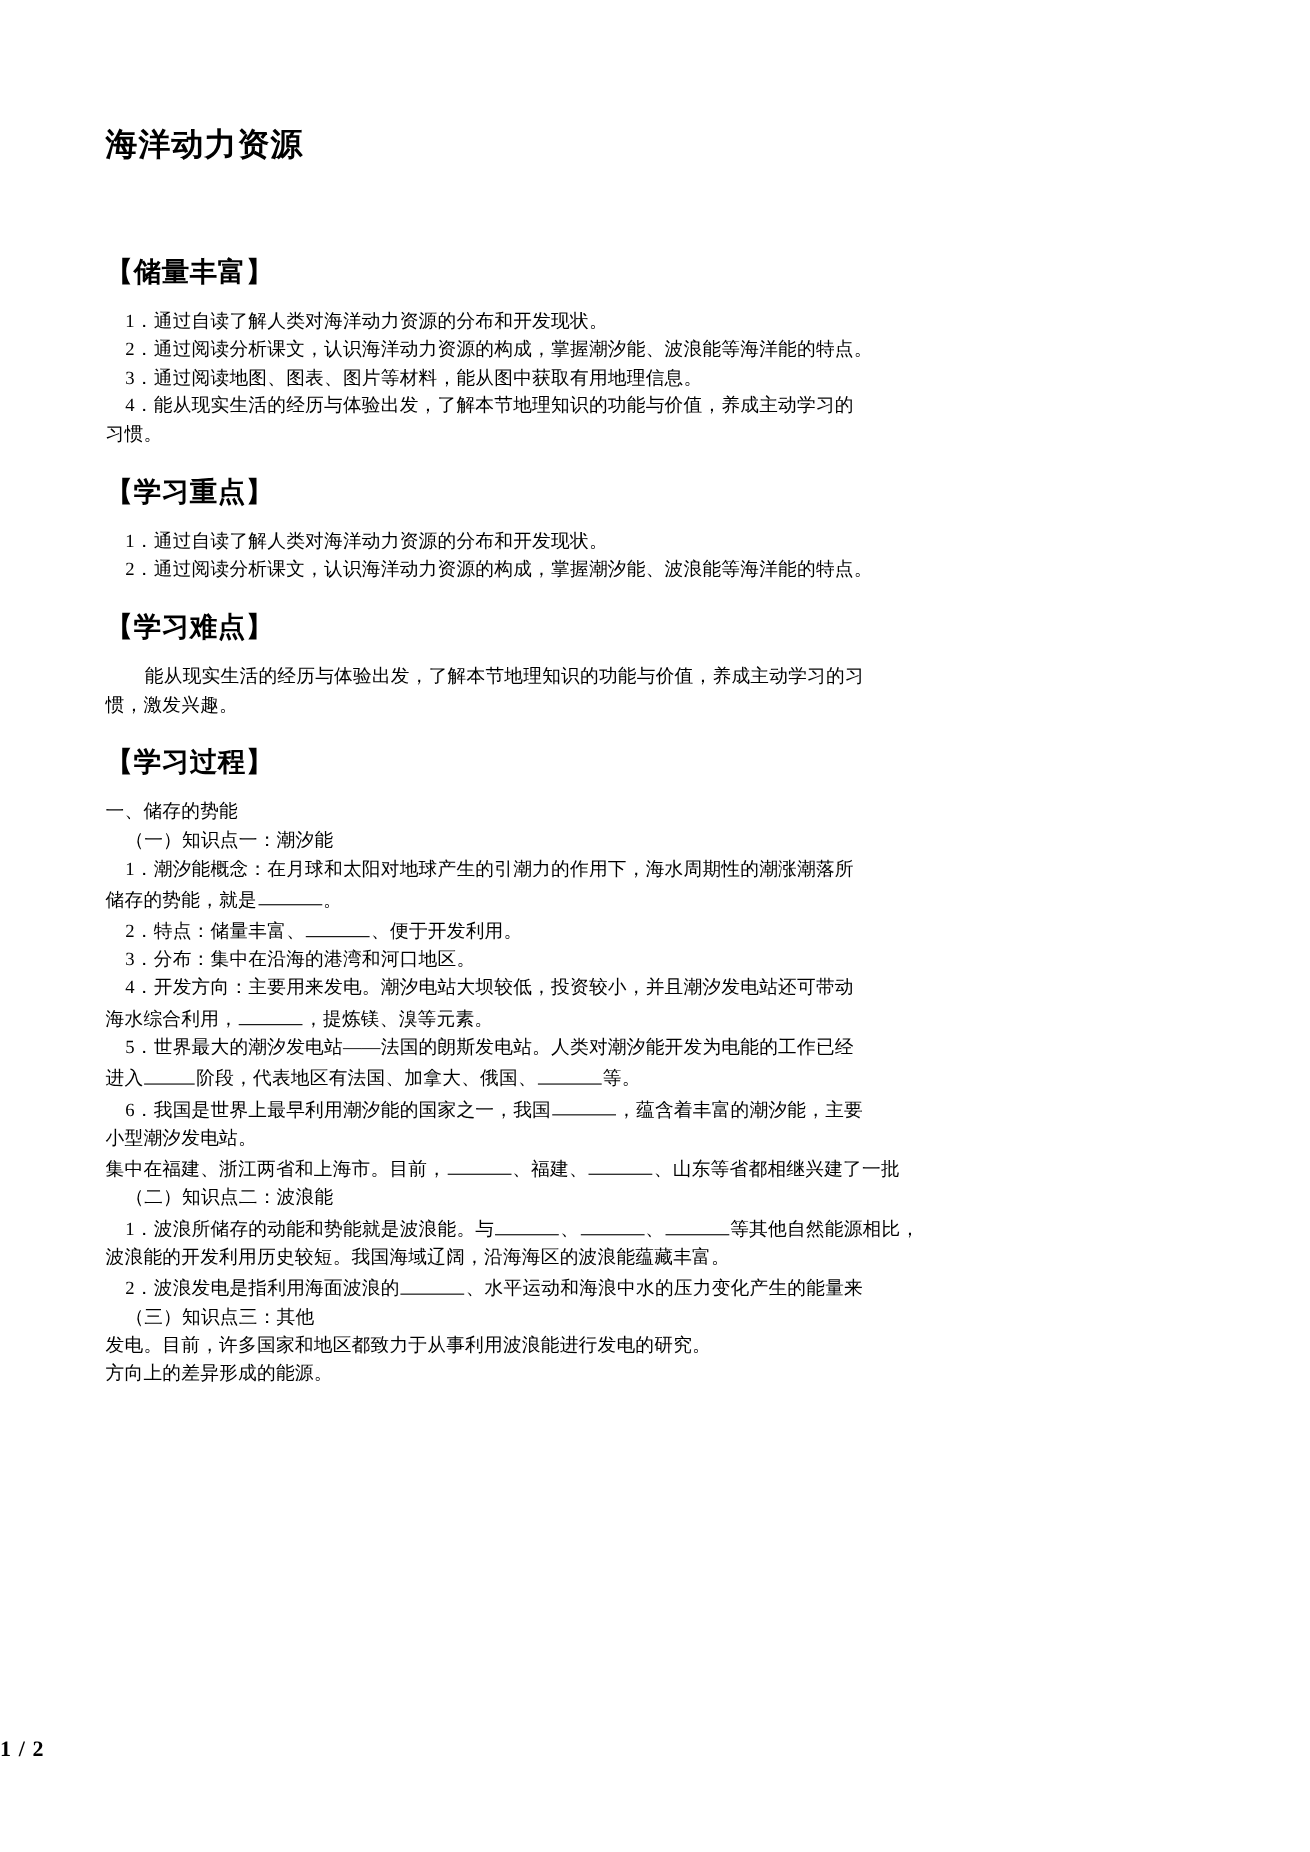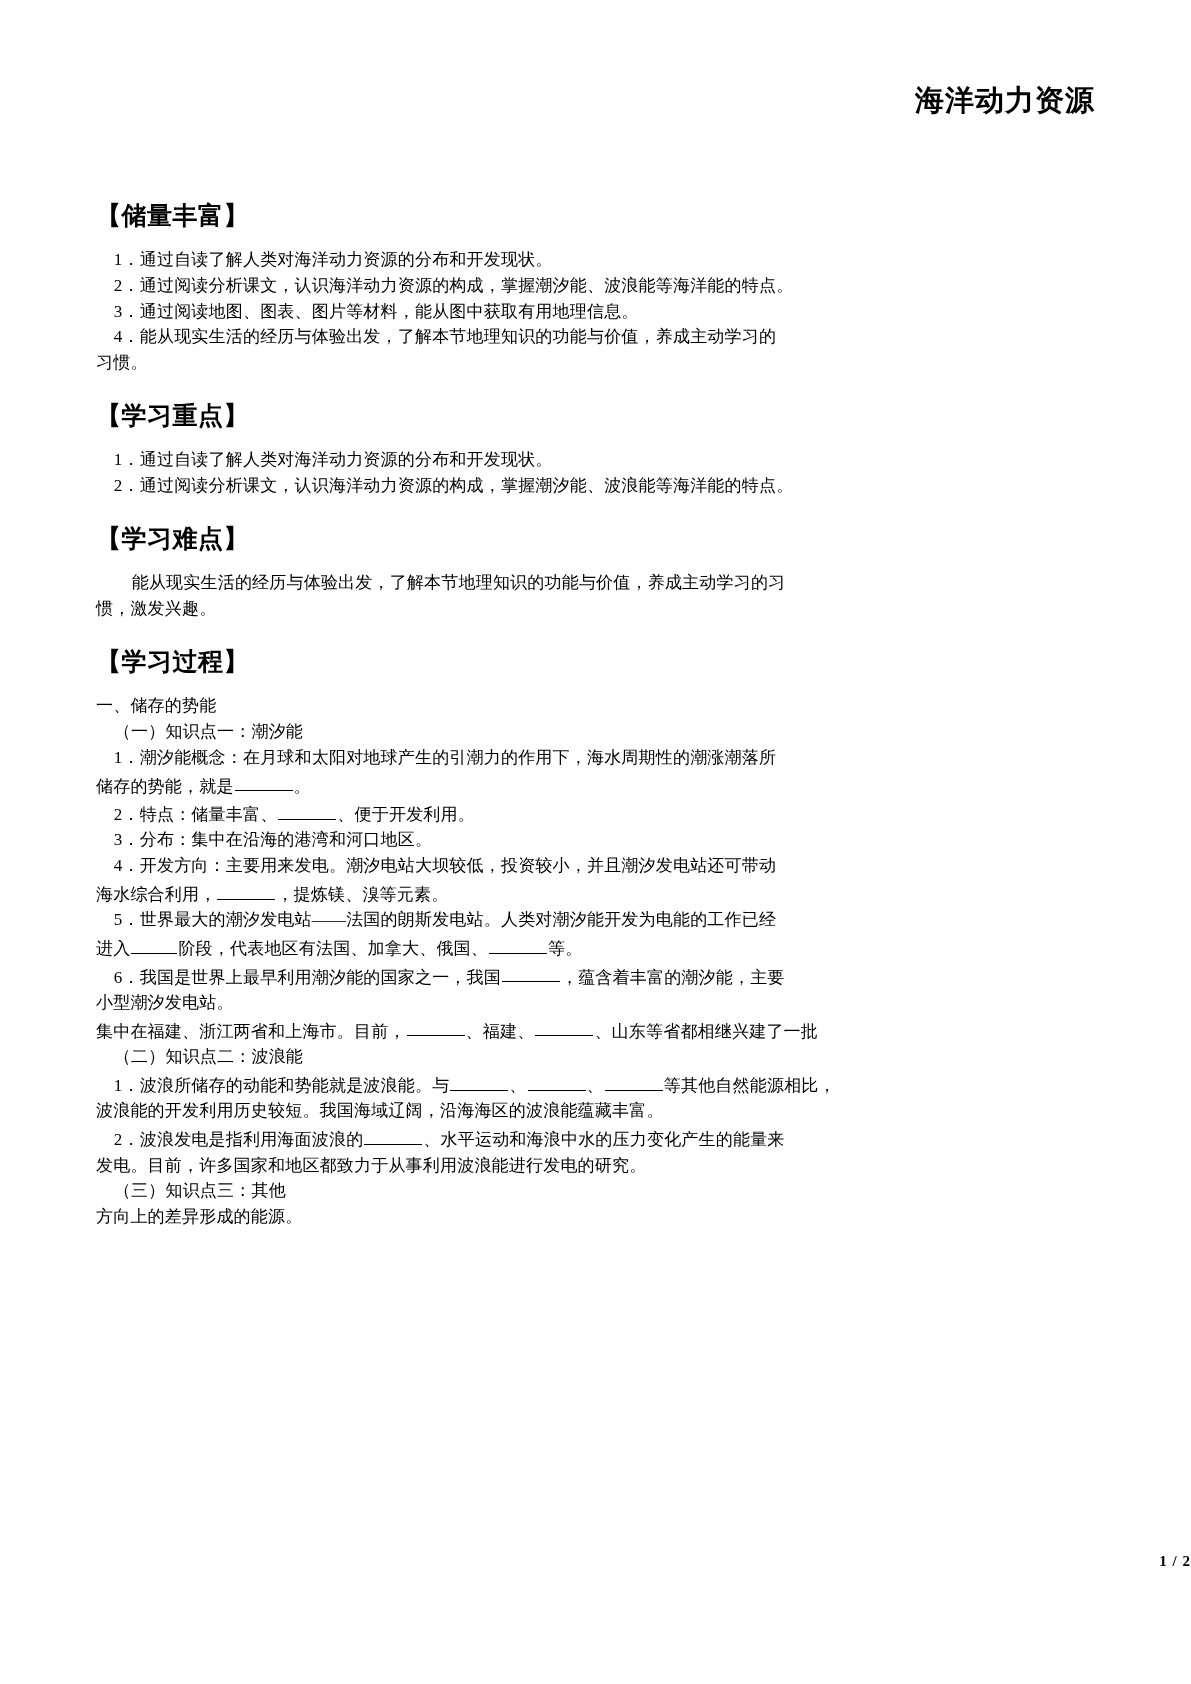--- a/index.html
+++ b/index.html
@@ -16,25 +16,25 @@
     overflow: hidden;
   }
   .page {
     width: 1191px;
     height: 1684px;
     box-sizing: border-box;
     padding: 0 96px;
     position: relative;
   }
   .doc-title {
-    text-align: right;
+    text-align: left;
     font-size: 29px;
     font-weight: bold;
     letter-spacing: 1px;
-    margin-top: 82px;
+    margin-top: 114px;
     line-height: 1.3;
   }
   .section-heading {
     font-size: 25px;
     font-weight: bold;
     letter-spacing: 0.5px;
     line-height: 1.45;
   }
   .gap-title-to-first { height: 78px; }
   .body-line {
@@ -54,22 +54,22 @@
     height: 1.15em;
     margin: 0 1px;
   }
   .blank-s { width: 46px; }
   .blank-m { width: 58px; }
   .page-footer {
     position: absolute;
     left: 0;
     right: 0;
     bottom: 196px;
-    text-align: right;
-    font-size: 15px;
+    text-align: left;
+    font-size: 20px;
     font-weight: bold;
     letter-spacing: 1px;
   }
   .block-list > div { margin: 0; }
 </style>
 </head>
 <body>
 
 <div class="page">
 
@@ -128,22 +128,22 @@
   <div class="body-line indent-1"><span>6．我国是世界上最早利用潮汐能的国家之一，我国</span><span class="blank blank-m"></span><span>，蕴含着丰富的潮汐能，主要</span></div>
   <div class="body-line">小型潮汐发电站。</div>
   <div class="body-line"><span>集中在福建、浙江两省和上海市。目前，</span><span class="blank blank-m"></span><span>、福建、</span><span class="blank blank-m"></span><span>、山东等省都相继兴建了一批</span></div>
 
   <div class="body-line indent-1">（二）知识点二：波浪能</div>
 
   <div class="body-line indent-1"><span>1．波浪所储存的动能和势能就是波浪能。与</span><span class="blank blank-m"></span><span>、</span><span class="blank blank-m"></span><span>、</span><span class="blank blank-m"></span><span>等其他自然能源相比，</span></div>
   <div class="body-line">波浪能的开发利用历史较短。我国海域辽阔，沿海海区的波浪能蕴藏丰富。</div>
 
   <div class="body-line indent-1"><span>2．波浪发电是指利用海面波浪的</span><span class="blank blank-m"></span><span>、水平运动和海浪中水的压力变化产生的能量来</span></div>
+  <div class="body-line indent-1">（三）知识点三：其他</div>
+
   <div class="body-line">发电。目前，许多国家和地区都致力于从事利用波浪能进行发电的研究。</div>
-
-  <div class="body-line indent-1">（三）知识点三：其他</div>
 
   <div class="body-line">方向上的差异形成的能源。</div>
 
 
   <div class="page-footer">1 / 2</div>
 
 </div>
 
 </body></html>

